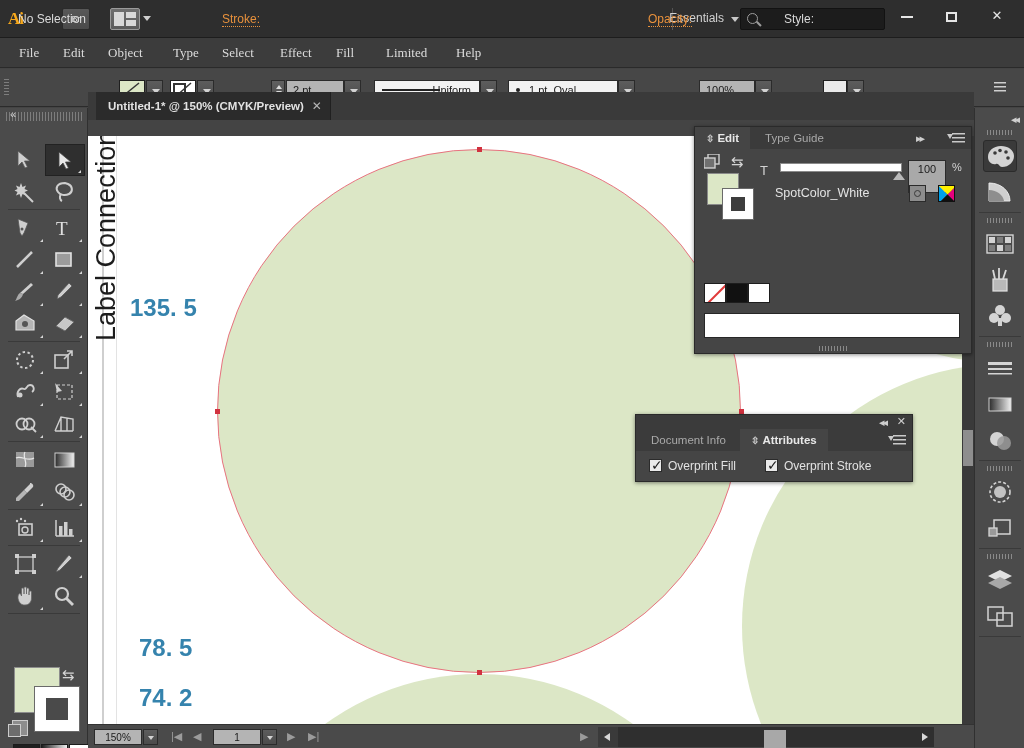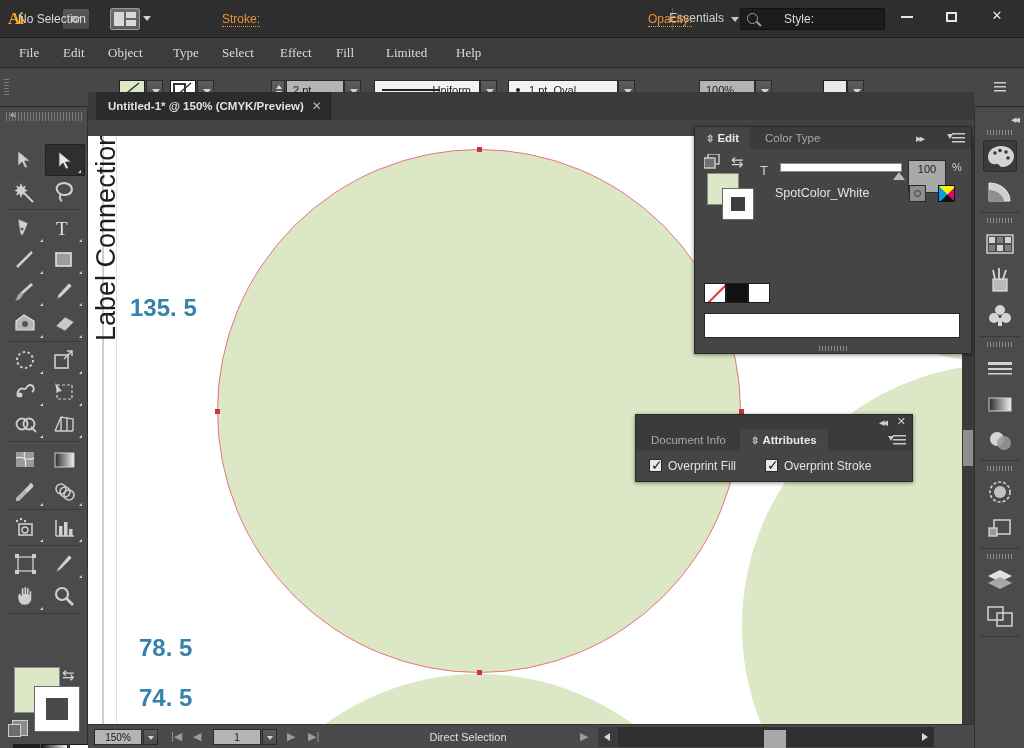--- a/index.html
+++ b/index.html
@@ -688,33 +688,33 @@
     <div class="mainCircle"></div>
     <div class="anchor" style="left:389px; top:11px;"></div>
     <div class="anchor" style="left:127px; top:273px;"></div>
     <div class="anchor" style="left:389px; top:534px;"></div>
     <div class="anchor" style="left:651px; top:273px;"></div>
 
     <div class="v-text">Label Connections Limited</div>
 
     <div class="num" style="left:42px; top:158px;">135. 5</div>
     <div class="num" style="left:51px; top:498px;">78. 5</div>
-    <div class="num" style="left:51px; top:548px;">74. 5</div>
+    <div class="num" style="left:51px; top:548px;">74. 2</div>
   </div>
 
   <div class="vscrollbar">
     <div class="scroll-thumb-v" style="top:294px; height:36px;"></div>
   </div>
 
   <div class="panel" style="left:694px; top:126px; width:278px; height:228px;">
     <div class="panel-tabrow"></div>
     <div class="panel-tab active" style="left:0;">
       <span class="dbl">⇳</span><span>Edit</span>
     </div>
-    <div class="panel-tab" style="left:59px;">Color Type</div>
+    <div class="panel-tab" style="left:59px;">Type Guide</div>
     <div class="dblchev" style="right:48px; top:5px;">▸▸</div>
     <div class="panel-menu"></div>
 
     <div style="position:absolute; left:9px; top:27px; width:17px; height:15px;">
       <svg width="17" height="15" viewBox="0 0 17 15">
           <rect x="4" y="0" width="11" height="10" fill="none" stroke="#d0d0d0" stroke-width="1.4"></rect>
           <rect x="0" y="4" width="11" height="10" fill="#707070" stroke="#d0d0d0" stroke-width="1.4"></rect>
         </svg>
     </div>
     <div style="position:absolute; left:36px; top:26px; color:#d4d4d4; font-size:15px;">⇆</div>
@@ -880,21 +880,20 @@
     <div class="sb-field" style="left:6px; width:48px;">150%</div>
     <div class="sb-caret" style="left:55px;"></div>
 
     <div class="sb-nav" style="left:83px;">|◀</div>
     <div class="sb-nav" style="left:105px;">◀</div>
     <div class="sb-field" style="left:125px; width:48px;">1</div>
     <div class="sb-caret" style="left:174px;"></div>
     <div class="sb-nav" style="left:199px;">▶</div>
     <div class="sb-nav" style="left:220px;">▶|</div>
 
-    <div class="sb-status" style="left:240px; width:280px;">Direct Selection</div>
     <div class="sb-nav" style="left:492px;">▶</div>
 
     <div class="sb-arrowbox" style="left:510px;">
       <div style="position:absolute;left:6px;top:6px;border-top:4px solid transparent;border-bottom:4px solid transparent;border-right:6px solid #d8d8d8;"></div>
     </div>
     <div class="scrollbar-h" style="left:530px; width:316px;">
       <div class="scroll-thumb-h" style="left:146px; width:22px;"></div>
       <div style="position:absolute;right:6px;top:6px;border-top:4px solid transparent;border-bottom:4px solid transparent;border-left:6px solid #d8d8d8;"></div>
     </div>
     <div class="sb-arrowbox" style="left:846px; background:#4a4a4a;"></div>

